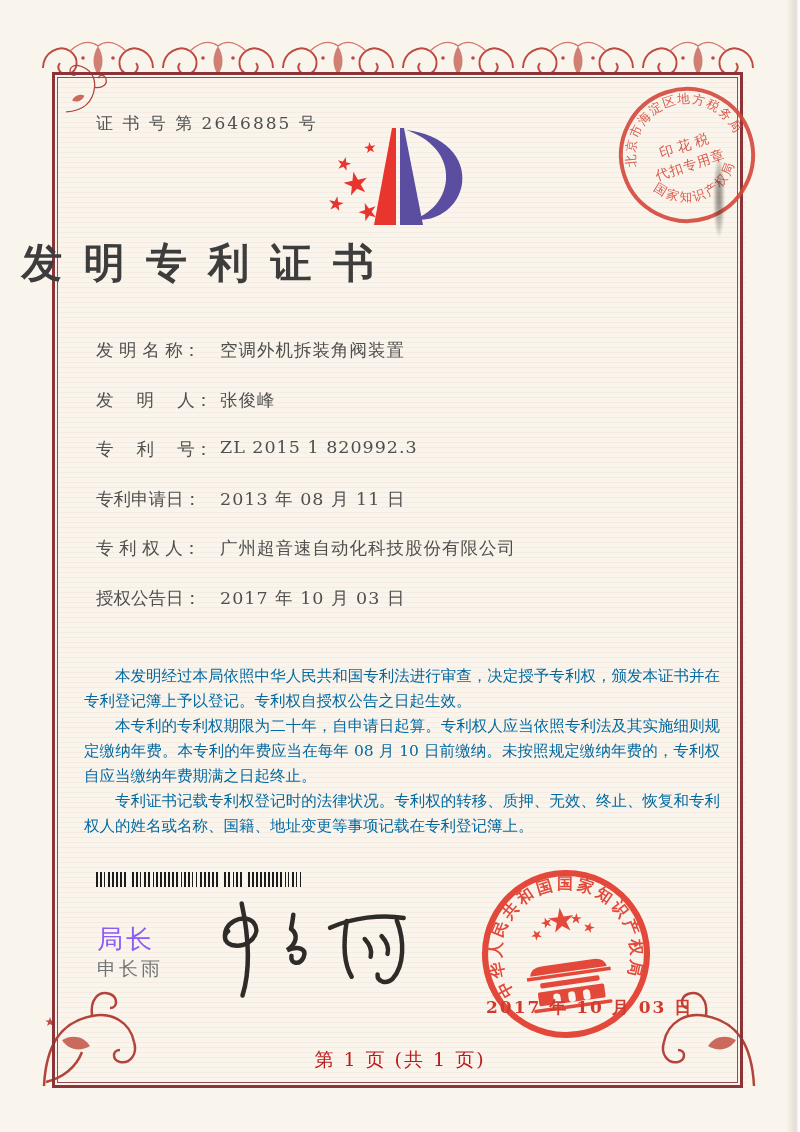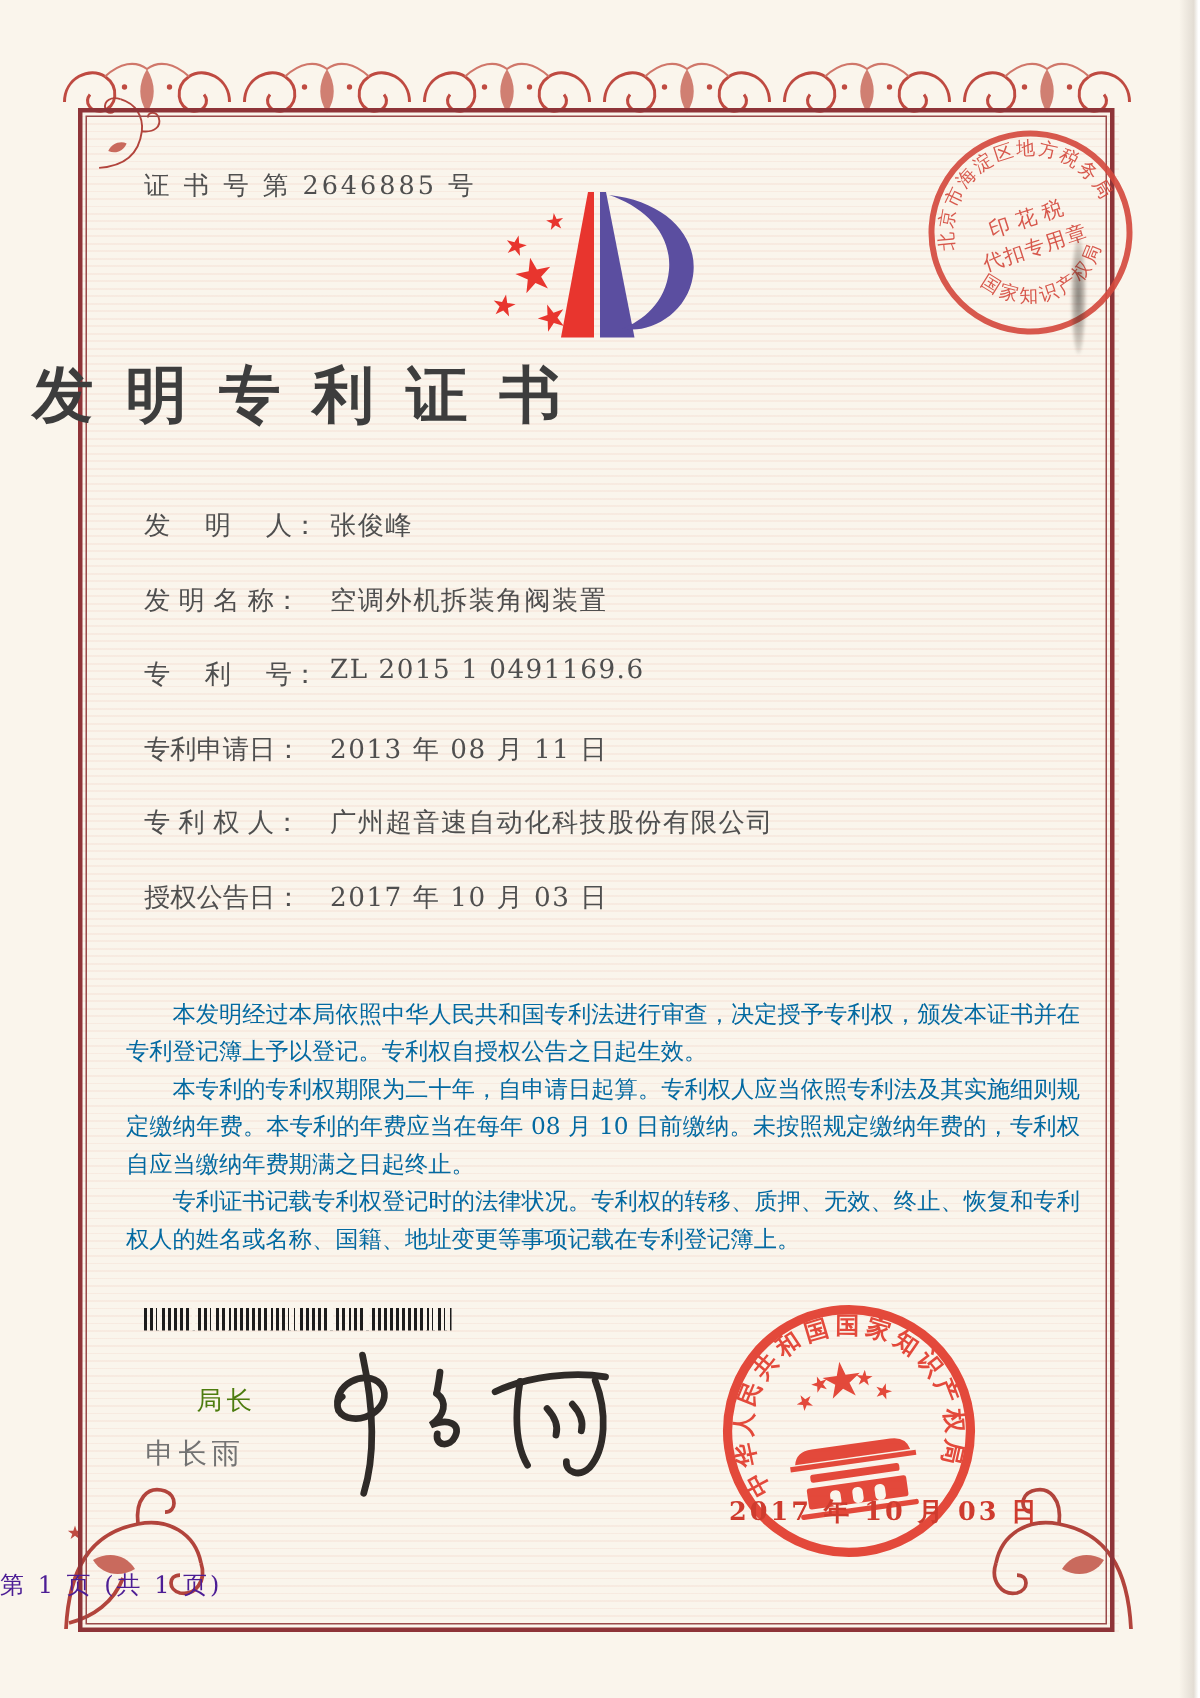--- a/index.html
+++ b/index.html
@@ -47,27 +47,27 @@
     font-size:15.5px;line-height:25px;color:#0369a1;text-align:justify;
   }
   .body-text p{margin:0;text-indent:2em;}
   .barcode{
     left:96px;top:872px;width:205px;height:15px;
     background:
       repeating-linear-gradient(90deg, rgba(250,245,236,0) 0 6px, #faf5ec 6px 7px, rgba(250,245,236,0) 7px 13px),
       repeating-linear-gradient(90deg, rgba(250,245,236,0) 0 9px, #faf5ec 9px 11px, rgba(250,245,236,0) 11px 23px),
       repeating-linear-gradient(90deg, #1c1c1c 0 2px, rgba(0,0,0,0) 2px 4px);
   }
-  .sig-title{left:97px;top:922px;font-size:17px;color:#4d7c0f;letter-spacing:3px;margin-left:34px;}
+  .sig-title{left:97px;top:922px;font-size:26px;color:#8b5cf6;letter-spacing:3px;}
   .sig-name{left:97px;top:956px;font-size:19px;color:#737373;letter-spacing:3px;}
   .signature{left:198px;top:890px;transform:rotate(-3deg);}
   .top-stamp{left:612px;top:80px;transform:rotate(-18deg);opacity:.9;}
   .bottom-seal{left:478px;top:866px;transform:rotate(-8deg);opacity:.92;}
   .seal-date{left:486px;top:996px;font-size:17px;color:#cf3b2e;letter-spacing:2px;font-weight:600;}
-  .footer{left:0;top:1047px;width:800px;text-align:left;font-size:16px;color:#4c1d95;letter-spacing:2px;}
+  .footer{left:0;top:1047px;width:800px;text-align:center;font-size:19px;color:#b91c1c;letter-spacing:2px;}
   .ornament-top{left:38px;top:28px;}
   .corner-bl{left:36px;top:982px;}
   .corner-br{left:652px;top:982px;transform:scaleX(-1);}
   .corner-tl{left:40px;top:60px;transform:scaleY(-1);}
   .artifact{
     left:714px;top:158px;width:10px;height:78px;border-radius:50%;
     background:radial-gradient(ellipse at center,rgba(40,35,30,0.55) 0%,rgba(60,50,40,0.25) 55%,rgba(0,0,0,0) 80%);
     filter:blur(1px);
   }
   svg text{font-family:"DejaVu Serif","Liberation Serif",serif;}
@@ -158,30 +158,30 @@
     </text>
     <text font-size="12.5" fill="#d4483c" letter-spacing="2">
       <textPath href="#arcBotT" startOffset="50%" text-anchor="middle">国家知识产权局</textPath>
     </text>
     <text x="75" y="70" font-size="14" fill="#d4483c" text-anchor="middle">印 花 税</text>
     <text x="75" y="90" font-size="13.5" fill="#d4483c" text-anchor="middle" letter-spacing="1">代扣专用章</text>
   </svg>
 
   <div class="abs fields">
     <div class="field-row">
+      <span class="field-label">发 明 名 称：</span>
+      <span class="field-value">空调外机拆装角阀装置</span>
+    </div>
+    <div class="field-row">
       <span class="field-label">发　 明　 人：</span>
       <span class="field-value">张俊峰</span>
     </div>
     <div class="field-row">
-      <span class="field-label">发 明 名 称：</span>
-      <span class="field-value">空调外机拆装角阀装置</span>
-    </div>
-    <div class="field-row">
       <span class="field-label">专　 利　 号：</span>
-      <span class="field-value">ZL 2015 1 0491169.6</span>
+      <span class="field-value">ZL 2015 1 820992.3</span>
     </div>
     <div class="field-row">
       <span class="field-label">专利申请日：</span>
       <span class="field-value">2013 年 08 月 11 日</span>
     </div>
     <div class="field-row">
       <span class="field-label">专 利 权 人：</span>
       <span class="field-value">广州超音速自动化科技股份有限公司</span>
     </div>
     <div class="field-row">

